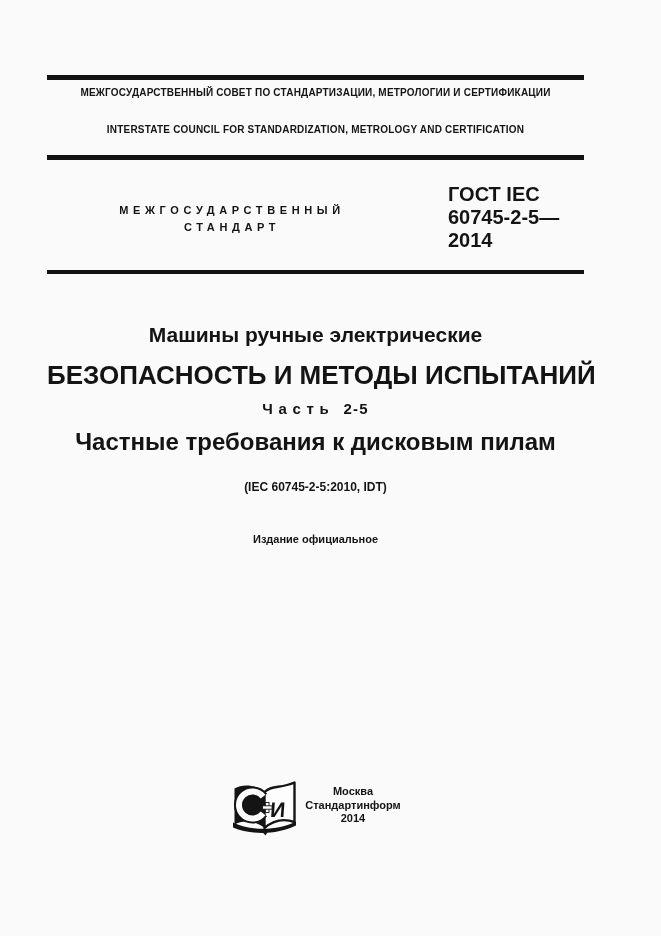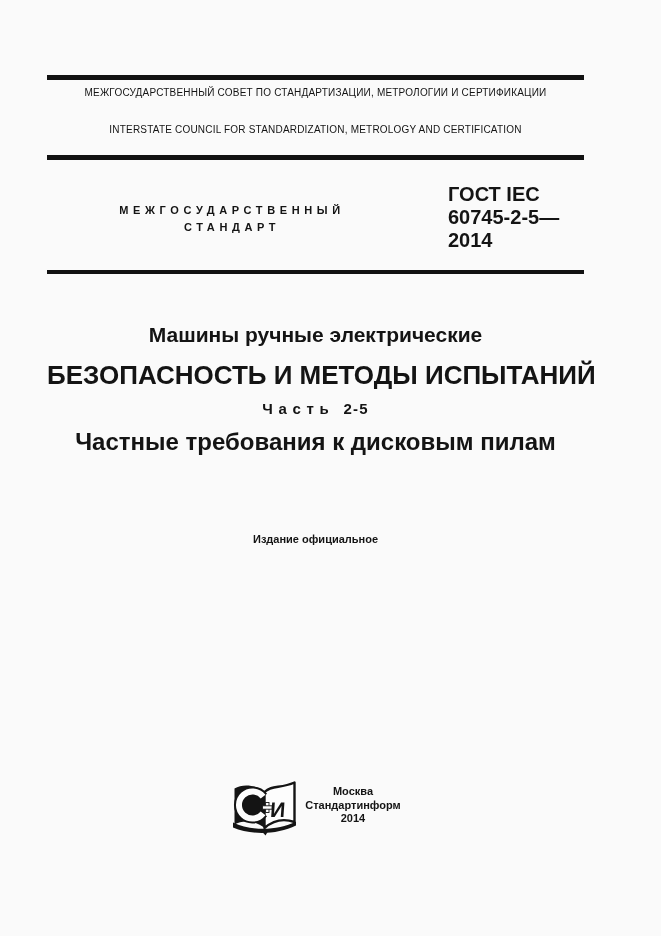--- a/index.html
+++ b/index.html
@@ -11,21 +11,21 @@
     -webkit-font-smoothing:antialiased;
   }
   .page{position:relative;width:661px;height:936px;background:#fafafa;overflow:hidden;}
   .rule{position:absolute;left:47px;width:537px;background:#121212;}
   .rule-top{top:75px;height:5px;}
   .rule-mid{top:155px;height:5px;}
   .rule-low{top:270px;height:4px;}
 
   .council{
     position:absolute;left:47px;width:537px;text-align:center;
-    font-weight:normal;font-size:10px;line-height:13px;letter-spacing:.2px;
+    font-weight:bold;font-size:10px;line-height:13px;letter-spacing:.2px;
   }
   .council div{white-space:nowrap;}
   .council-ru{top:86px;}
   .council-en{top:123px;}
 
   .std-type{
     position:absolute;left:47px;top:202px;width:370px;text-align:center;
     font-weight:bold;font-size:11px;line-height:17px;letter-spacing:.42em;
     white-space:nowrap;
   }
@@ -88,20 +88,21 @@
   <div class="center-line title-group">Машины ручные электрические</div>
 
   <div class="center-line title-main">БЕЗОПАСНОСТЬ И МЕТОДЫ ИСПЫТАНИЙ</div>
 
   <div class="center-line title-part">
     <span class="part-word">Часть</span><span class="part-num">2-5</span>
   </div>
 
   <div class="center-line title-sub">Частные требования к дисковым пилам</div>
 
+  <div class="center-line title-ref">(IEC 60745-2-5:2010, IDT)</div>
 
   <div class="center-line edition">Издание официальное</div>
 
   <svg class="logo" viewBox="0 0 67 59" xmlns="http://www.w3.org/2000/svg" aria-hidden="true">
 
     <path d="M33.5,13 C41,5.5 49,10 63.5,3.5 L63.5,43 C52,39 41.5,42 33.5,49 Z" fill="#fdfdfd" stroke="#141414" stroke-width="2.4" stroke-linejoin="round"></path>
 
     <path d="M3.5,9.5 C12,4.5 25.5,6 33.5,13 L33.5,49 C25.5,42 12,40.5 3.5,45.5 Z" fill="#141414"></path>
 
     <path d="M2,43.5 C20,52 46,52 65,42.5 L65,46.5 C46,56 19,56 2,48.5 Z" fill="#141414"></path>

